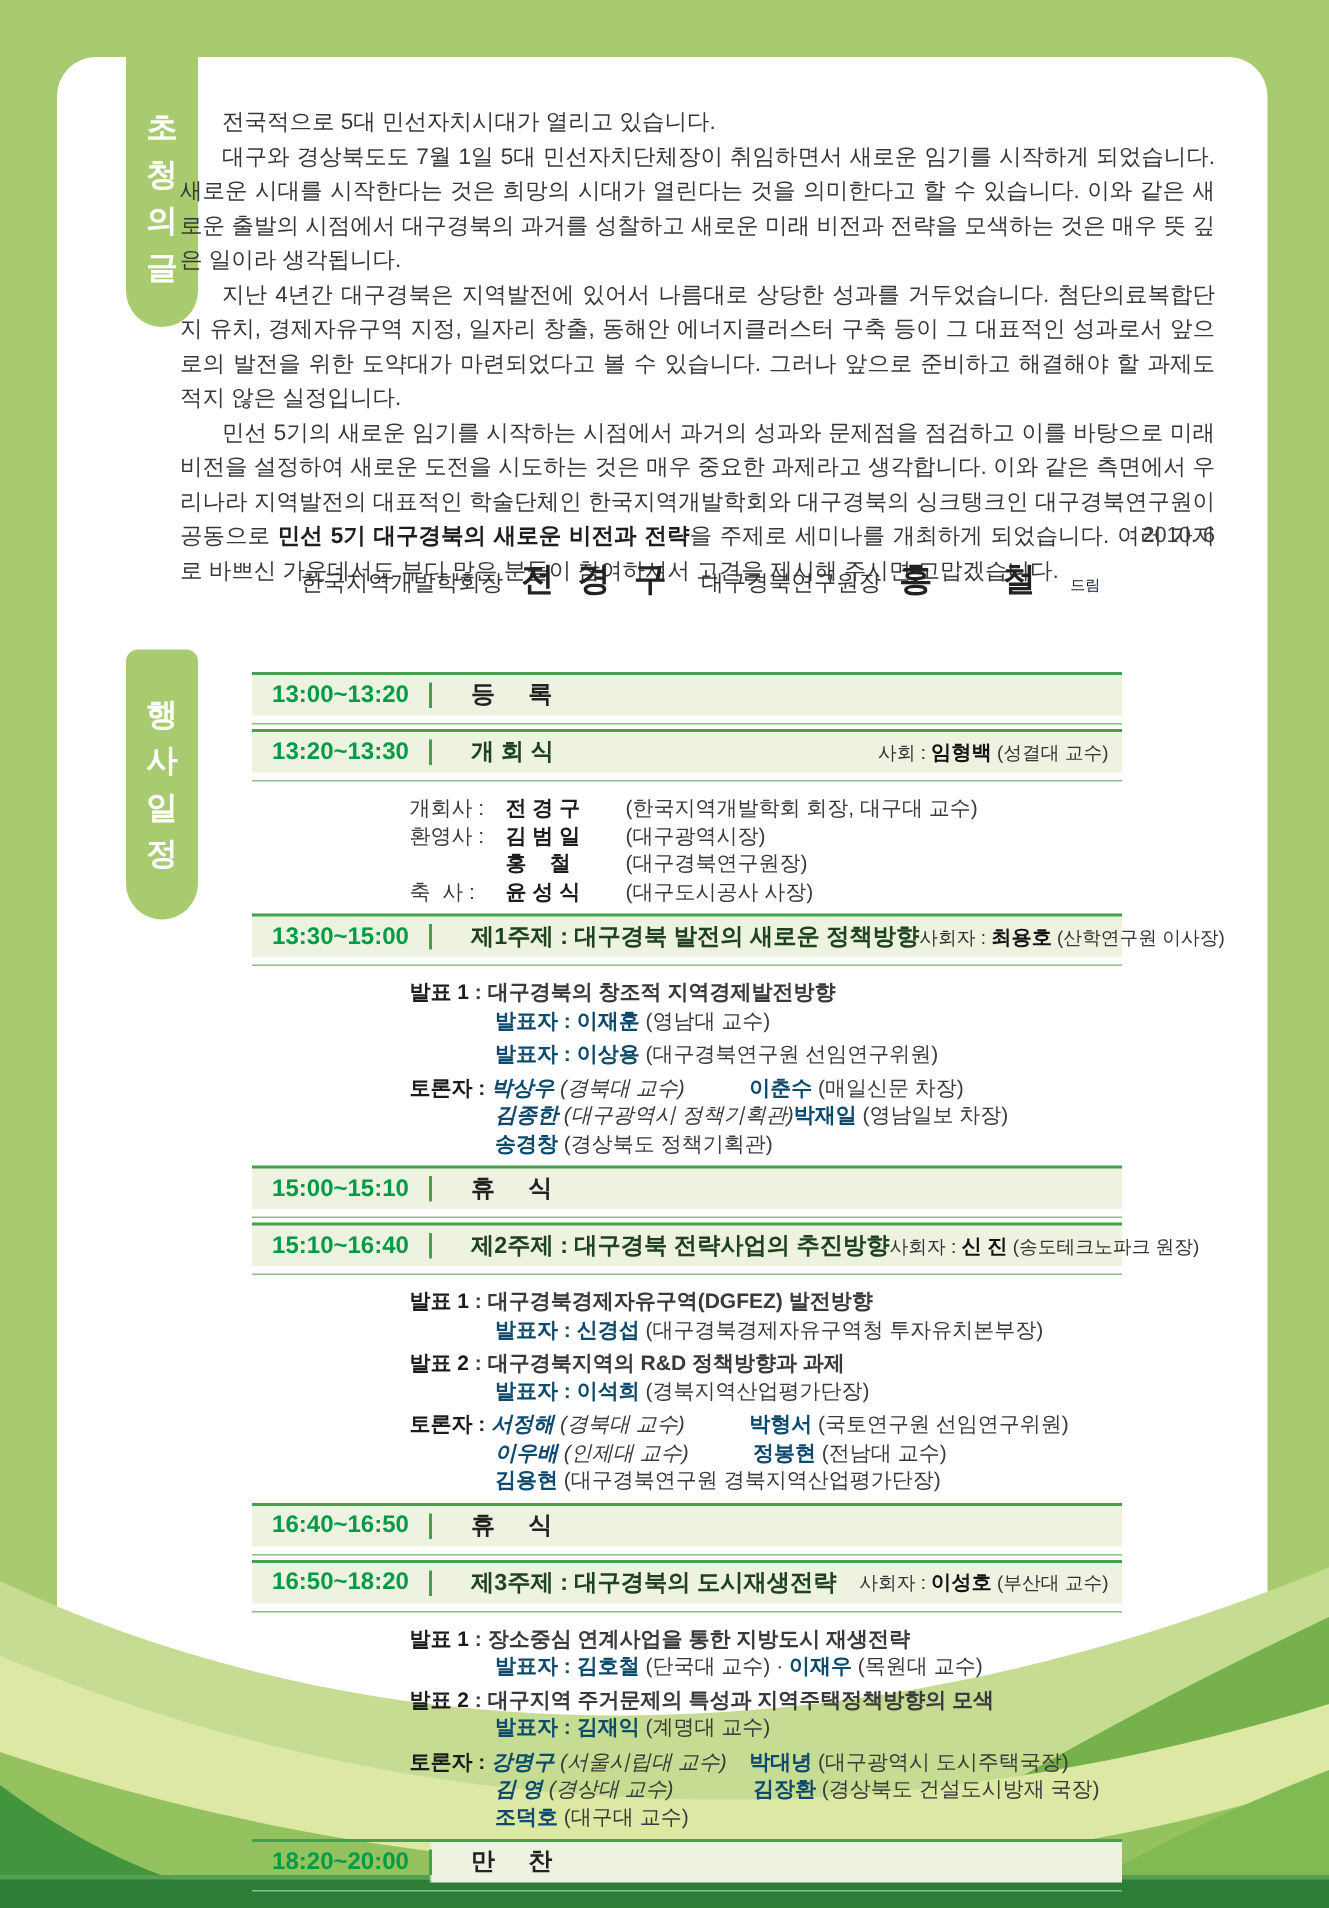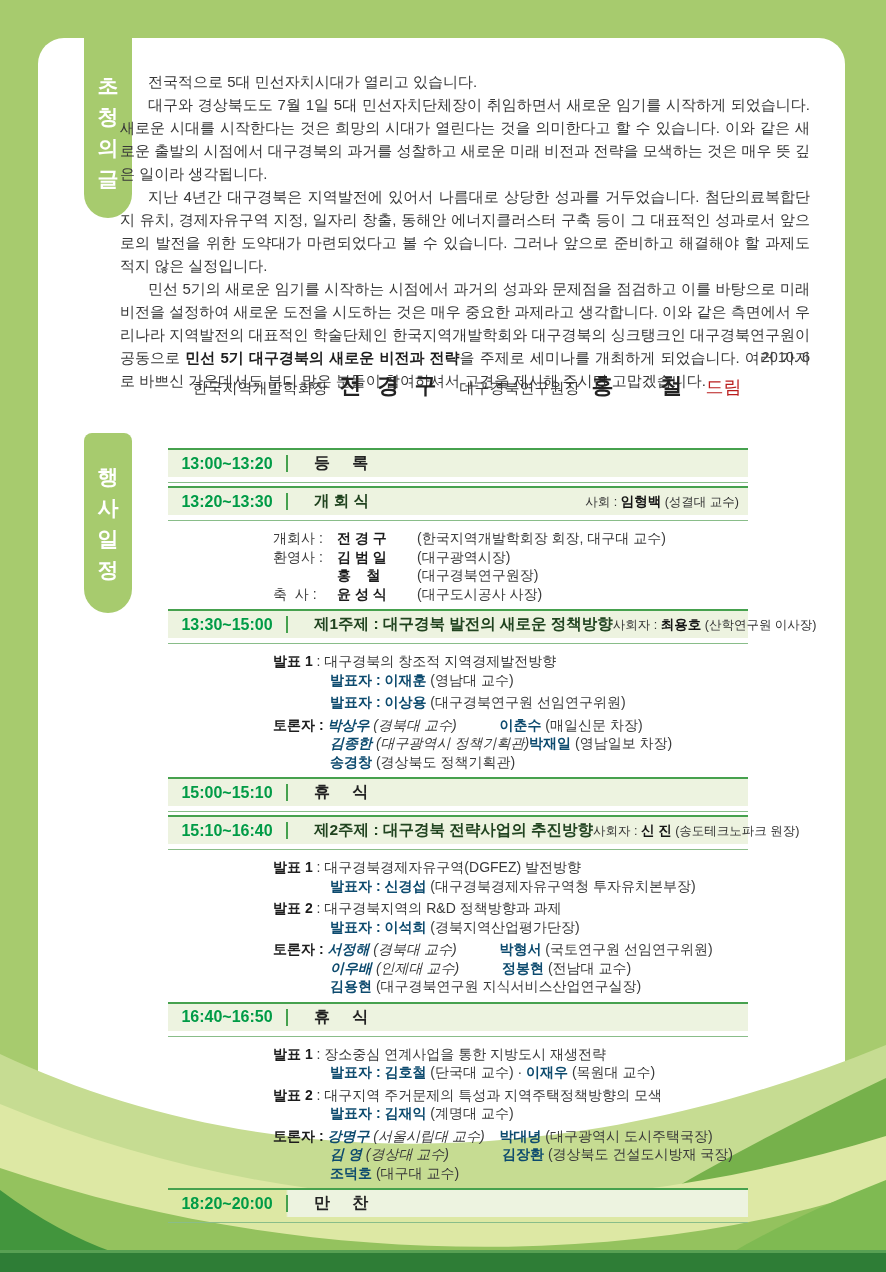--- a/index.html
+++ b/index.html
@@ -22,21 +22,21 @@
          font-size:15px;line-height:23px;color:#373737;text-align:justify;}
   .intro p{margin:0;text-indent:28px;}
   .intro b{color:#1e1e1e;}
   .date{position:absolute;left:120px;top:349px;width:690px;text-align:right;
         font-size:14.5px;color:#3c3c3c;z-index:4;}
   .signature{position:absolute;left:100px;top:371px;width:730px;text-align:center;
         font-size:15px;color:#333;z-index:4;white-space:pre;}
   .sig-title{margin:0 4px;}
   .sig-name{font-family:"Liberation Serif","DejaVu Serif",serif;font-size:22px;
         font-weight:bold;letter-spacing:5px;color:#222;margin:0 14px 0 8px;white-space:pre;}
-  .sig-suffix{font-size:18px;color:#b91c1c;margin-left:4px;}
+  .sig-suffix{font-size:10px;color:#0f172a;margin-left:4px;}
 
   
   .schedule{position:absolute;left:168px;top:448px;width:580px;z-index:5;}
   .srow{margin-bottom:4px;}
   .band{position:relative;border-top:2px solid #46a14e;background:#edf3e0;
         height:27px;display:flex;align-items:center;margin-bottom:9px;}
   .band::after{content:"";position:absolute;left:0;right:0;bottom:-6px;
         border-bottom:1px solid #89bd89;}
   .band.no-time-bg{background:linear-gradient(to right,rgba(237,243,224,0) 0,rgba(237,243,224,0) 118px,#edf3e0 120px);}
   .time{width:118px;flex:none;text-align:center;color:#009b46;font-weight:bold;
@@ -44,21 +44,21 @@
   .vdiv{width:0;height:17px;flex:none;border-left:2px solid #46a14e;}
   .btitle{margin-left:26px;font-weight:bold;font-size:16px;color:#222;white-space:pre;}
   .session .btitle{color:#20431f;font-size:15.5px;}
   .host{margin-left:auto;padding-right:9px;font-size:12.5px;color:#333;white-space:nowrap;}
   .host b{font-size:13.5px;color:#141414;}
   .details{padding:5px 0 2px 105px;font-size:14px;line-height:18.5px;color:#3a3a3a;}
   .dline{display:flex;white-space:pre;}
   .sp-label{display:inline-block;width:64px;flex:none;white-space:pre;}
   .nm{display:inline-block;width:80px;flex:none;font-weight:bold;color:#1c1c1c;white-space:pre;}
   .pres{margin-bottom:4px;}
-  .pline1{white-space:nowrap;}
+  .pline1{white-space:nowrap;font-weight:bold;}
   .plabel{color:#1c1c1c;}
   .pline2{margin-left:57px;white-space:nowrap;}
   .pline2 b,.dcol b,.disc b{color:#0c4a6e;}
   .disc .row2{white-space:nowrap;}
   .dlabel{font-weight:bold;color:#1c1c1c;}
   .spacer{display:inline-block;width:57px;}
   .dcol1{display:inline-block;min-width:172px;font-style:italic;}
 </style>
 </head>
 <body>
@@ -109,21 +109,21 @@
         </div>
       </div>
       <div class="srow session">
         <div class="band">
           <span class="time">13:20~13:30</span>
           <span class="vdiv"></span>
           <span class="btitle">개 회 식</span>
           <span class="host"><span>사회 : </span><b>임형백</b><span> (성결대 교수)</span></span>
         </div>
         <div class="details">
-          <div class="dline"><span class="sp-label">개회사 : </span><span class="nm">전 경 구</span><span>(한국지역개발학회장 회장, 대구대 교수)</span></div>
+          <div class="dline"><span class="sp-label">개회사 : </span><span class="nm">전 경 구</span><span>(한국지역개발학회 회장, 대구대 교수)</span></div>
           <div class="dline"><span class="sp-label">환영사 : </span><span class="nm">김 범 일</span><span>(대구광역시장)</span></div>
           <div class="dline"><span class="sp-label"></span><span class="nm">홍    철</span><span>(대구경북연구원장)</span></div>
           <div class="dline"><span class="sp-label">축  사 : </span><span class="nm">윤 성 식</span><span>(대구도시공사 사장)</span></div>
         </div>
       </div>
       <div class="srow session">
         <div class="band">
           <span class="time">13:30~15:00</span>
           <span class="vdiv"></span>
           <span class="btitle">제1주제 : 대구경북 발전의 새로운 정책방향</span>
@@ -163,32 +163,38 @@
             <div class="pline1"><b class="plabel">발표 1</b><span> : </span><span>대구경북경제자유구역(DGFEZ) 발전방향</span></div>
             <div class="pline2"><b>발표자 : </b><b>신경섭</b><span> (대구경북경제자유구역청 투자유치본부장)</span></div>
           </div>
           <div class="pres">
             <div class="pline1"><b class="plabel">발표 2</b><span> : </span><span>대구경북지역의 R&amp;D 정책방향과 과제</span></div>
             <div class="pline2"><b>발표자 : </b><b>이석희</b><span> (경북지역산업평가단장)</span></div>
           </div>
           <div class="disc">
             <div class="row2"><span class="dlabel">토론자 : </span><span class="dcol1"><b>서정해</b><span> (경북대 교수)</span></span><span><b>박형서</b><span> (국토연구원 선임연구위원)</span></span></div>
             <div class="row2"><span class="spacer"></span><span class="dcol1"><b>이우배</b><span> (인제대 교수)</span></span><span><b>정봉현</b><span> (전남대 교수)</span></span></div>
-            <div class="row2"><span class="spacer"></span><span><b>김용현</b><span> (대구경북연구원 지식서비스산업연구실장)</span></span></div>
+            <div class="row2"><span class="spacer"></span><span><b>김용현</b><span> (대구경북연구원 경북지역산업평가단장)</span></span></div>
           </div>
         </div>
       </div>
       <div class="srow">
         <div class="band">
           <span class="time">16:40~16:50</span>
           <span class="vdiv"></span>
           <span class="btitle">휴     식</span>
         </div>
       </div>
       <div class="srow session">
+        <div class="band">
+          <span class="time">16:50~18:20</span>
+          <span class="vdiv"></span>
+          <span class="btitle">제3주제 : 대구경북의 도시재생전략</span>
+          <span class="host"><span>사회자 : </span><b>이성호</b><span> (부산대 교수)</span></span>
+        </div>
         <div class="details">
           <div class="pres">
             <div class="pline1"><b class="plabel">발표 1</b><span> : </span><span>장소중심 연계사업을 통한 지방도시 재생전략</span></div>
             <div class="pline2"><b>발표자 : </b><b>김호철</b><span> (단국대 교수)</span><span> · </span><b>이재우</b><span> (목원대 교수)</span></div>
           </div>
           <div class="pres">
             <div class="pline1"><b class="plabel">발표 2</b><span> : </span><span>대구지역 주거문제의 특성과 지역주택정책방향의 모색</span></div>
             <div class="pline2"><b>발표자 : </b><b>김재익</b><span> (계명대 교수)</span></div>
           </div>
           <div class="disc">

